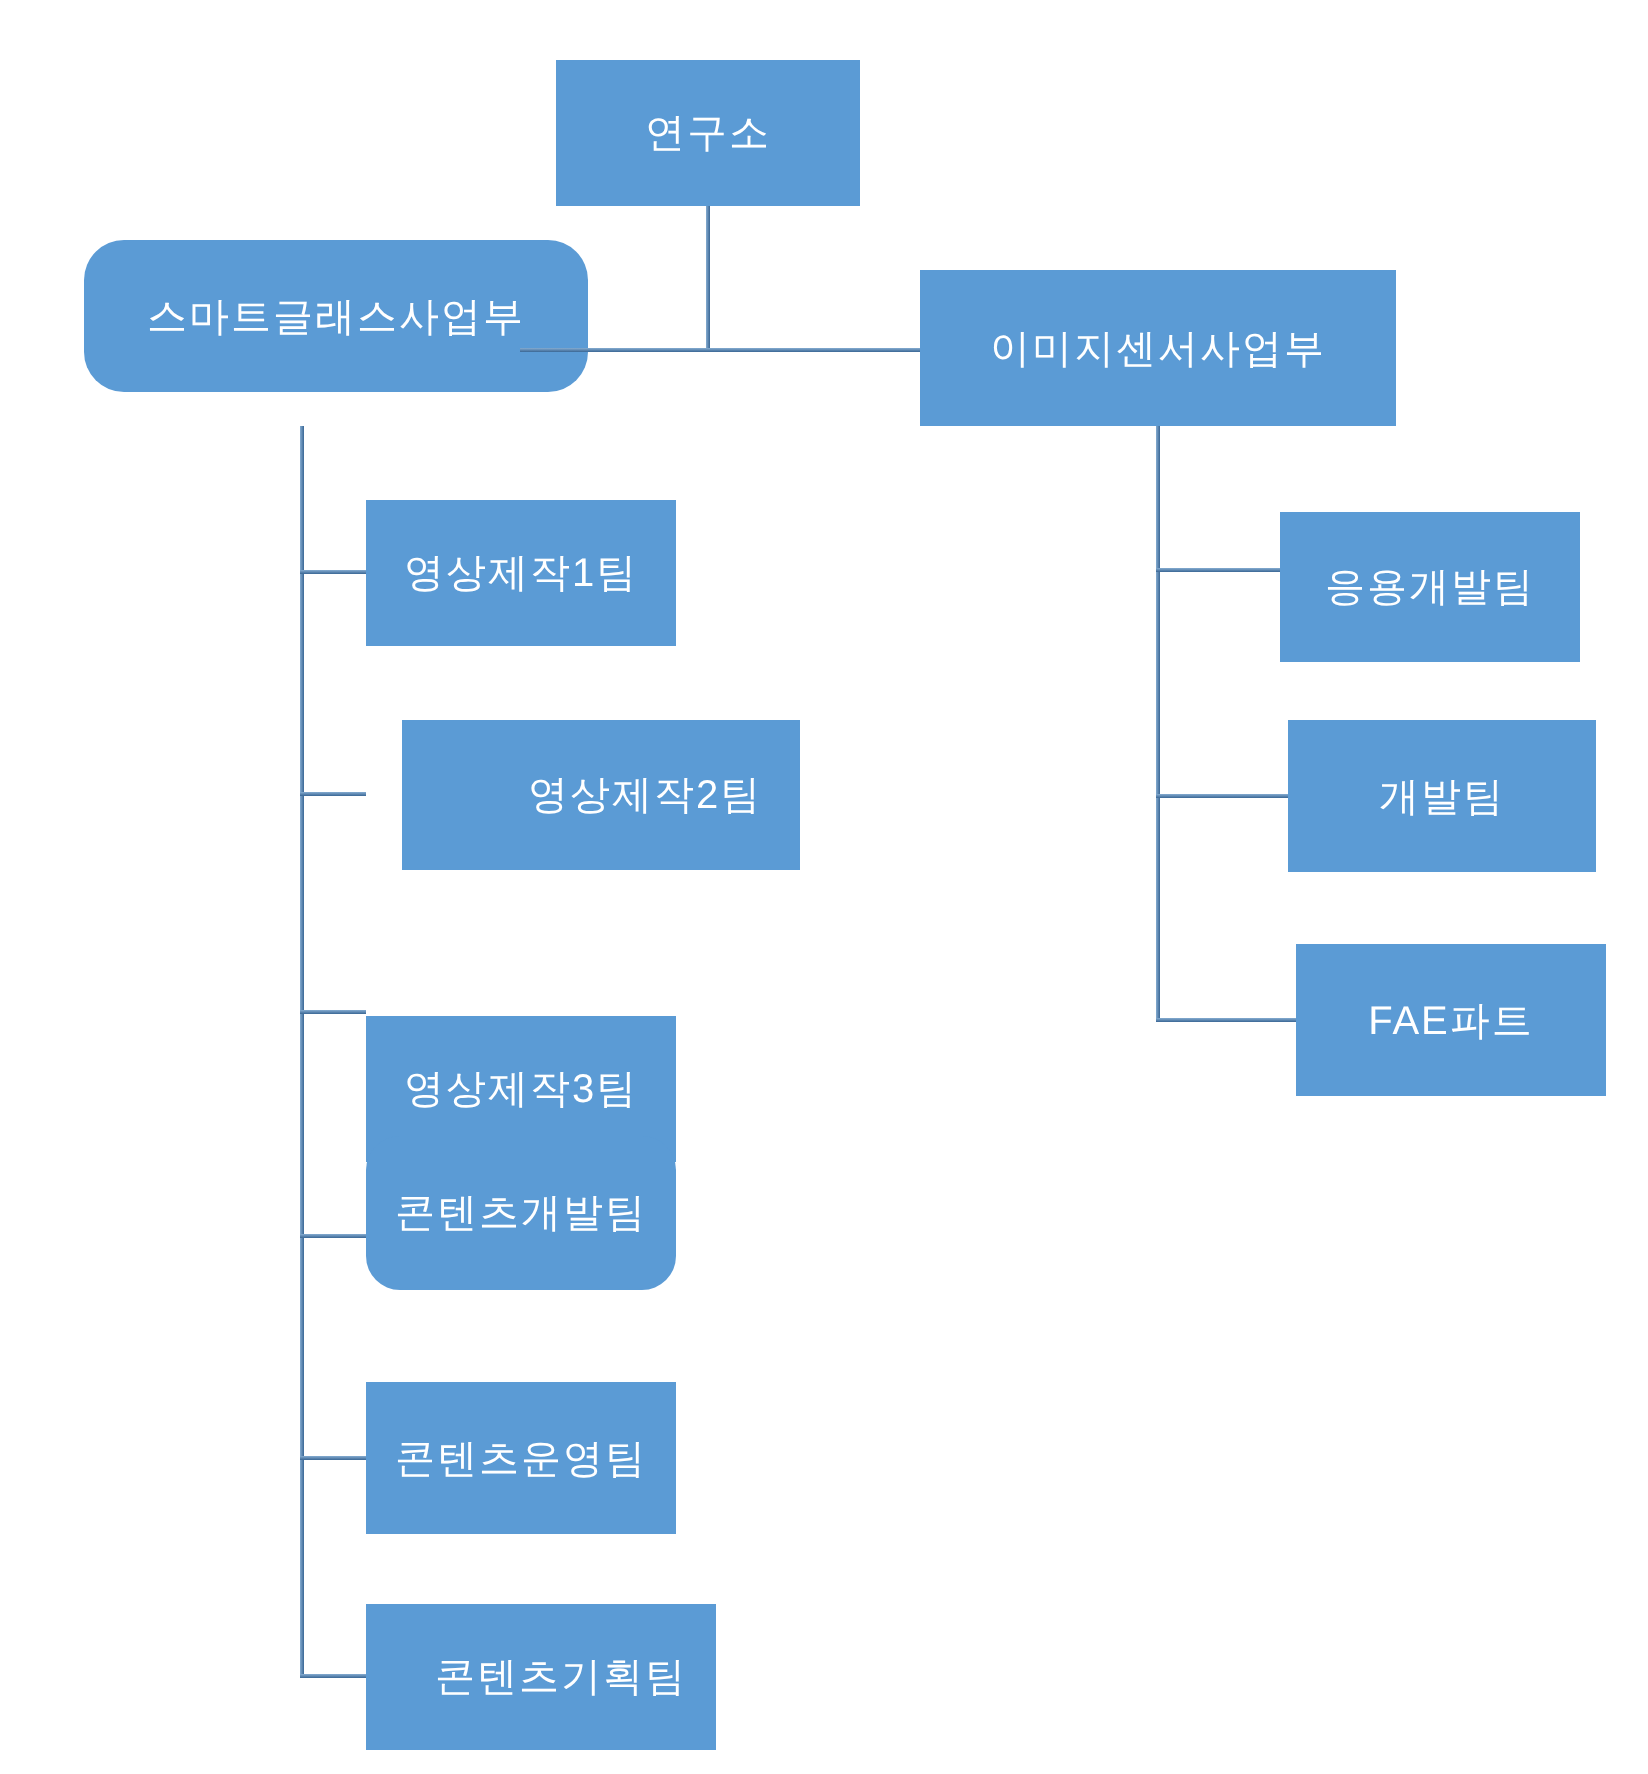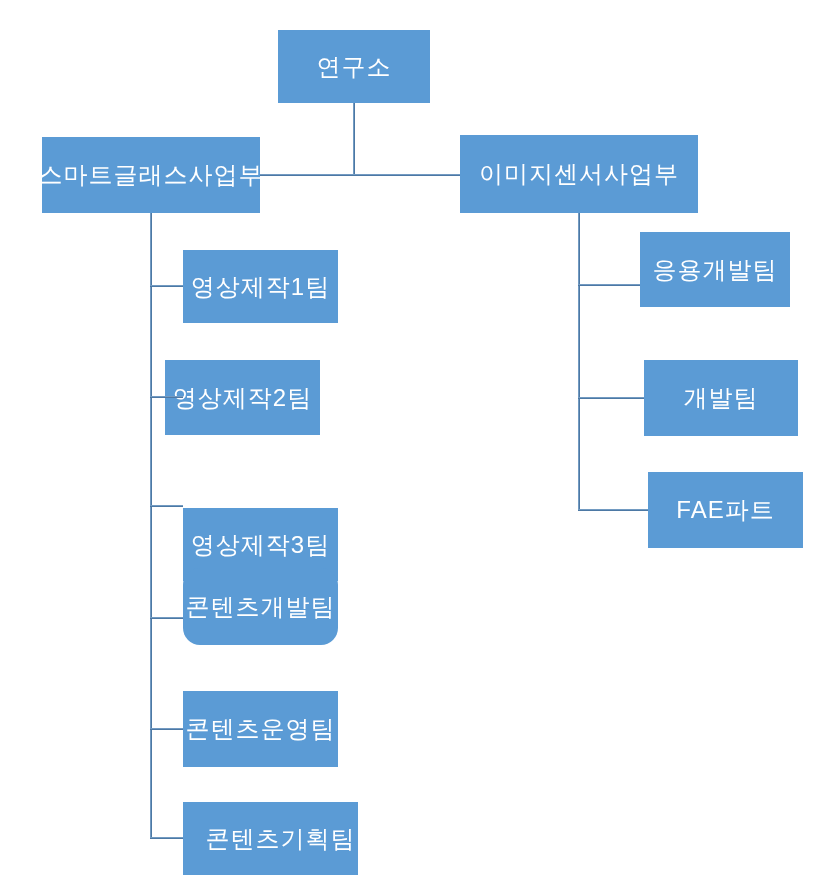--- a/index.html
+++ b/index.html
@@ -15,21 +15,21 @@
     font-family: "Liberation Sans", "DejaVu Sans", sans-serif;
     overflow: hidden;
   }
   .node {
     position: absolute;
     background: var(--node-fill, #5B9BD5);
     color: var(--node-text, #ffffff);
     display: flex;
     align-items: center;
     justify-content: center;
-    font-size: 24px;
+    font-size: 20px;
     font-weight: 400;
     letter-spacing: 1px;
     text-align: center;
     white-space: nowrap;
   }
   .connector {
     position: absolute;
     background: var(--connector, #4E7CAD);
   }
   .connector.h {
@@ -41,37 +41,37 @@
     background: linear-gradient(to right, #85ACD1, #3A6795);
   }
 </style>
 </head>
 <body>
 
 <div class="canvas">
 
   <div class="node" style="left:278px; top:30px; width:152px; height:73px;">연구소</div>
 
-  <div class="node" style="left:42px; top:137px; width:218px; height:76px;">스마트글래스사업부</div>
+  <div class="node" style="left:42px; top:120px; width:252px; height:76px;border-radius:20px;">스마트글래스사업부</div>
 
   <div class="node" style="left:460px; top:135px; width:238px; height:78px;">이미지센서사업부</div>
 
   <div class="node" style="left:183px; top:250px; width:155px; height:73px;text-align:center;">영상제작1팀</div>
 
-  <div class="node" style="left:165px; top:360px; width:155px; height:75px;">영상제작2팀</div>
+  <div class="node" style="left:201px; top:360px; width:155px; height:75px;padding-left:44px;">영상제작2팀</div>
 
   <div class="node" style="left:183px; top:470px; width:155px; height:73px;margin-top:38px;">영상제작3팀</div>
 
   <div class="node" style="left:183px; top:568px; width:155px; height:77px;border-radius:17px;">콘텐츠개발팀</div>
 
   <div class="node" style="left:183px; top:691px; width:155px; height:76px;">콘텐츠운영팀</div>
 
   <div class="node" style="left:183px; top:802px; width:155px; height:73px;padding-left:20px;">콘텐츠기획팀</div>
 
-  <div class="node" style="left:640px; top:232px; width:150px; height:75px;">응용개발팀</div>
+  <div class="node" style="left:640px; top:256px; width:150px; height:75px;">응용개발팀</div>
 
   <div class="node" style="left:644px; top:360px; width:154px; height:76px;">개발팀</div>
 
   <div class="node" style="left:648px; top:472px; width:155px; height:76px;">FAE파트</div>
 
   <div class="connector v" style="left:353px; top:103px; height:73px;"></div>
 
   <div class="connector h" style="left:260px; top:174px; width:200px;"></div>
 
   <div class="connector v" style="left:150px; top:213px; height:626px;"></div>

